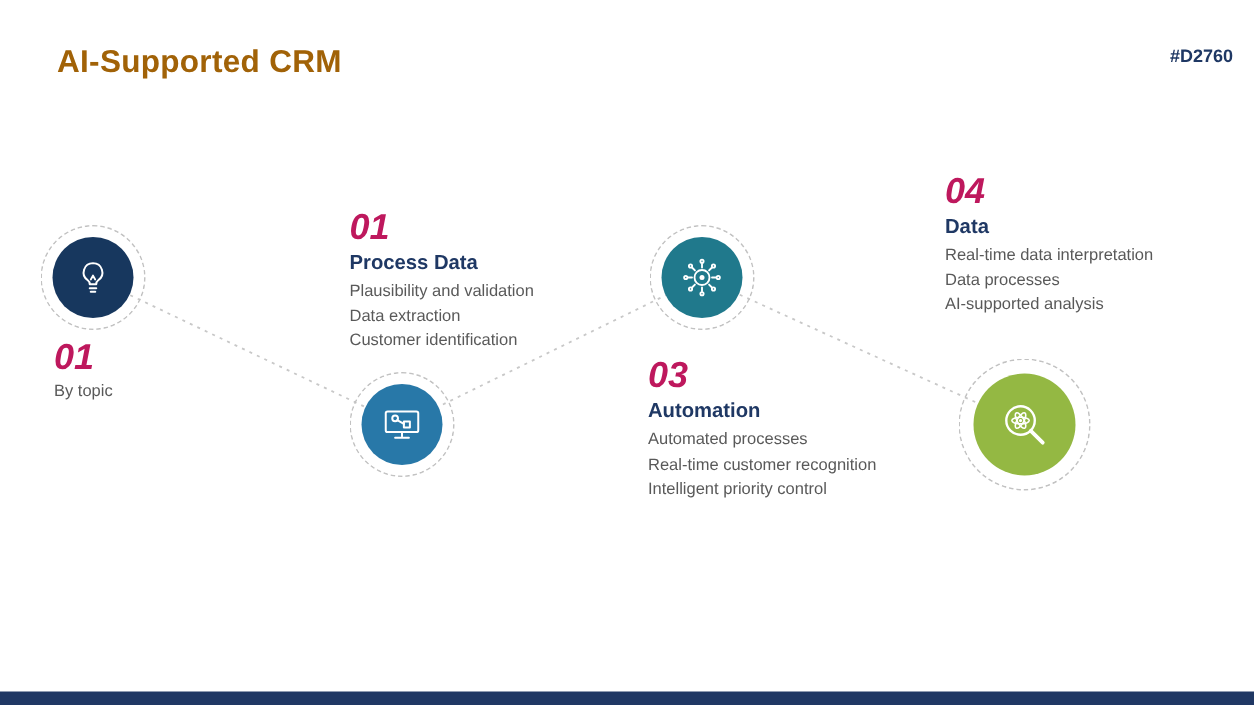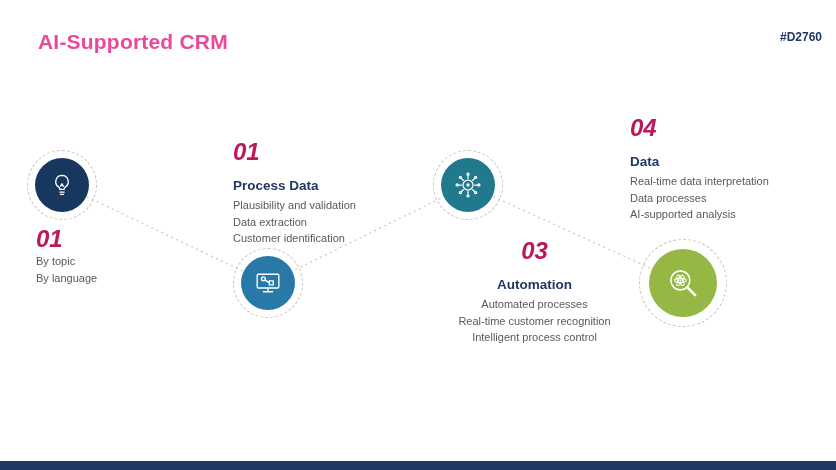--- a/index.html
+++ b/index.html
@@ -17,21 +17,21 @@
   }
   .connector {
     position: absolute;
     left: 0; top: 0;
   }
   .title {
     position: absolute;
     left: 38px; top: 30px;
     font-size: 21px;
     font-weight: 600;
-    color: #ec4899;
+    color: #a16207;
     letter-spacing: 0.2px;
   }
   .slide-id {
     position: absolute;
     right: 14px; top: 14px;
     font-size: 12px;
     font-weight: 700;
     color: #1f3864;
     margin-top: 16px;
   }
@@ -60,36 +60,36 @@
   .s4-ring { left: 639px; top: 239px; }
 
   .s1-disc { background: #17375e; }
   .s2-disc { background: #2878a8; }
   .s3-disc { background: #20798c; }
   .s4-disc { background: #94b843; }
 
   .stext { position: absolute; }
   .s1-text { left: 36px;  top: 227px; width: 180px; }
   .s2-text { left: 233px; top: 140px; width: 190px; }
-  .s3-text { left: 432px; top: 239px; width: 205px; text-align: center; }
+  .s3-text { left: 432px; top: 239px; width: 205px; }
   .s4-text { left: 630px; top: 116px; width: 195px; }
 
   .num {
     font-size: 24px;
     font-weight: 700;
     color: #be185d;
     line-height: 24px;
     font-style: italic;
   }
   .stitle {
     font-size: 13.5px;
     font-weight: 700;
     color: #1f3864;
     line-height: 18px;
-    margin-top: 13px;
+    margin-top: 2px;
   }
   .lines {
     margin-top: 2px;
     font-size: 11px;
     color: #595959;
     line-height: 16.5px;
   }
   .icon-svg { display: block; }
   .footer-bar {
     position: absolute;
@@ -169,41 +169,40 @@
         <ellipse cx="15.5" cy="15.5" rx="5.5" ry="2.1" stroke-width="1" transform="rotate(120 15.5 15.5)"></ellipse>
         <circle cx="15.5" cy="15.5" r="1" fill="#ffffff" stroke="none"></circle>
       </svg>
     </div>
   </div>
 
   <div class="stext s1-text">
     <div class="num">01</div>
     <div class="lines">
       <div>By topic</div>
-      <div>By language</div>
     </div>
   </div>
 
   <div class="stext s2-text">
     <div class="num">01</div>
     <div class="stitle">Process Data</div>
     <div class="lines">
       <div>Plausibility and validation</div>
       <div>Data extraction</div>
       <div>Customer identification</div>
     </div>
   </div>
 
   <div class="stext s3-text">
     <div class="num">03</div>
     <div class="stitle">Automation</div>
     <div class="lines">
       <div>Automated processes</div>
       <div>Real-time customer recognition</div>
-      <div>Intelligent process control</div>
+      <div>Intelligent priority control</div>
     </div>
   </div>
 
   <div class="stext s4-text">
     <div class="num">04</div>
     <div class="stitle">Data</div>
     <div class="lines">
       <div>Real-time data interpretation</div>
       <div>Data processes</div>
       <div>AI-supported analysis</div>

